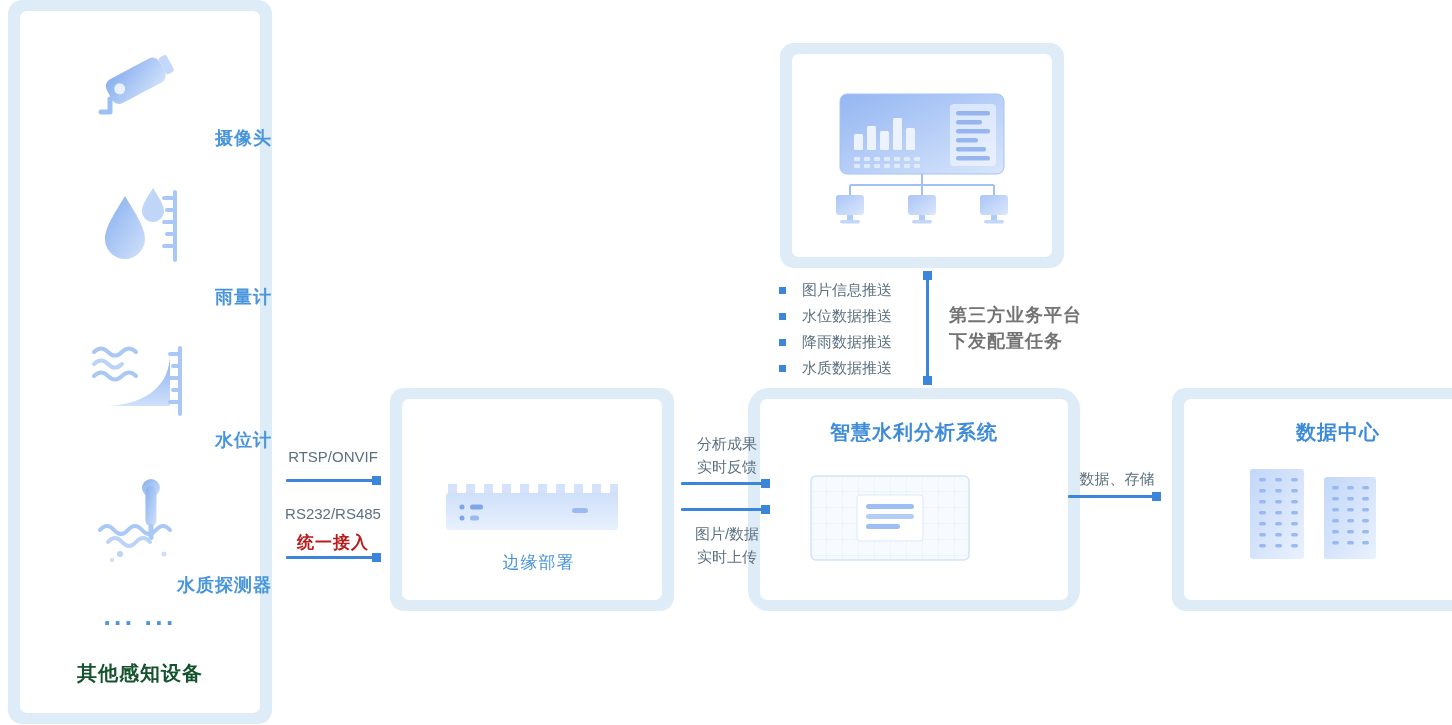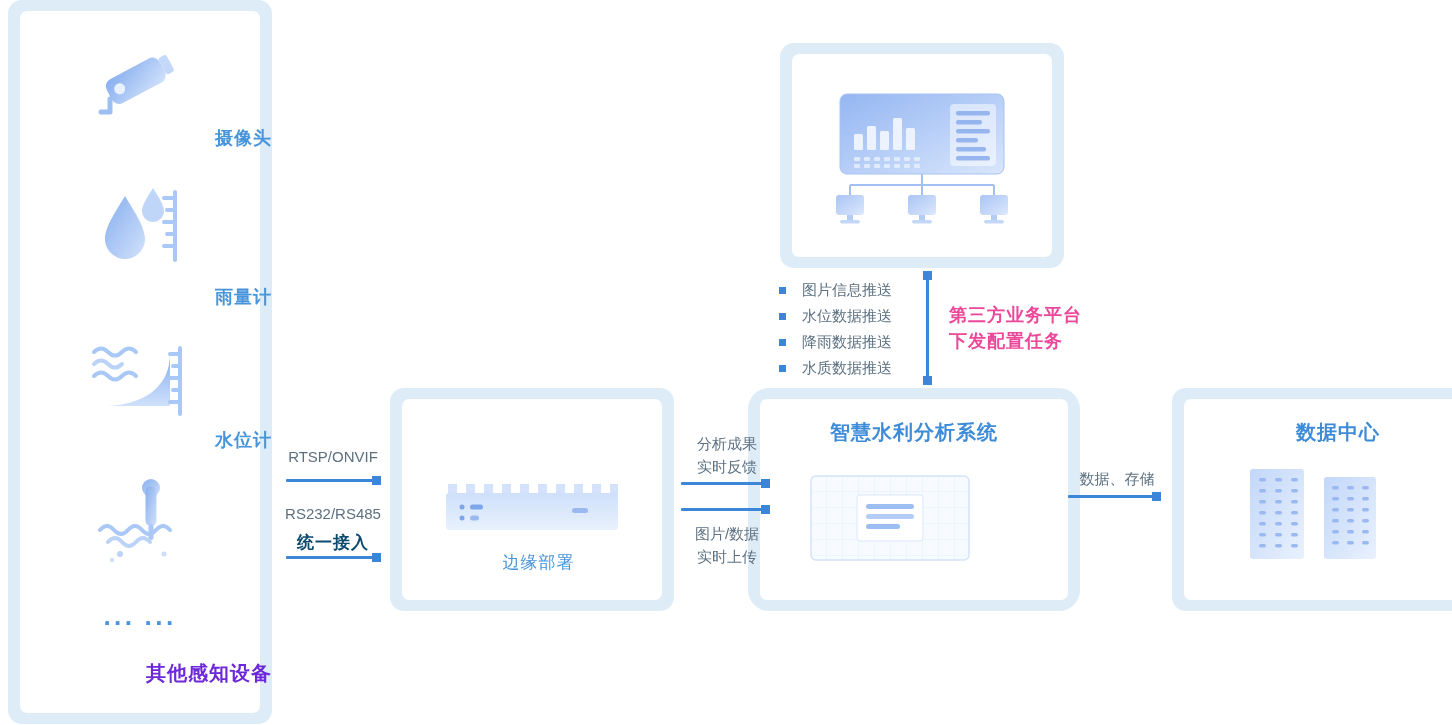--- a/index.html
+++ b/index.html
@@ -13,38 +13,38 @@
   .panel-title { position:absolute; left:0; right:0; top:20px; text-align:center;
     font-size:20px; font-weight:bold; color:#3e8cd8; letter-spacing:1px; }
   .panel-sub { position:absolute; left:0; right:0; text-align:center;
     font-size:17px; color:#4895db; letter-spacing:1px; font-weight:500;margin-left:13px; }
 
   .sb-icon { position:absolute; left:50%; transform:translateX(-50%); }
   .sb-label { position:absolute; left:0; right:0; text-align:right;
     font-size:18px; color:#4895db; font-weight:600; letter-spacing:1px; }
   .sb-dots { position:absolute; left:0; right:0; text-align:center;
     font-size:26px; font-weight:bold; color:#4895db; letter-spacing:2px; }
-  .sb-footer { position:absolute; left:0; right:0; text-align:right;
-    font-size:20px; font-weight:bold; color:#6d28d9; letter-spacing:1px; }
+  .sb-footer { position:absolute; left:0; right:0; text-align:center;
+    font-size:20px; font-weight:bold; color:#14532d; letter-spacing:1px; }
 
   .link-text { position:absolute; text-align:center; font-size:15px; color:#5c7080; line-height:23px; }
-  .link-strong { position:absolute; text-align:center; font-size:17px; font-weight:bold; color:#0c4a6e; letter-spacing:1px; }
+  .link-strong { position:absolute; text-align:center; font-size:17px; font-weight:bold; color:#b91c1c; letter-spacing:1px; }
 
   .hline { position:absolute; height:3px; background:#3b86d8; border-radius:1px; }
   .hline.cap-r::after { content:""; position:absolute; right:-5px; top:-3px; width:9px; height:9px; background:#3b86d8; }
   .vline { position:absolute; width:3px; background:#3b86d8; border-radius:1px; }
   .vline.cap-t::before { content:""; position:absolute; top:-5px; left:-3px; width:9px; height:9px; background:#3b86d8; }
   .vline.cap-b::after { content:""; position:absolute; bottom:-5px; left:-3px; width:9px; height:9px; background:#3b86d8; }
 
   #push-list { position:absolute; left:779px; top:277px; }
   .push-row { display:flex; align-items:center; height:26px;gap:8px; }
   .push-bullet { width:7px; height:7px; background:#3b86d8; margin-right:8px; flex:0 0 auto; }
   .push-text { font-size:15px; color:#5c7080; white-space:nowrap; }
   #platform-text { position:absolute; left:949px; top:302px; }
-  #platform-text div { font-size:18px; font-weight:bold; color:#ec4899; line-height:26px; letter-spacing:1px; white-space:nowrap; }
+  #platform-text div { font-size:18px; font-weight:bold; color:#737373; line-height:26px; letter-spacing:1px; white-space:nowrap; }
 </style>
 </head>
 <body>
 
 <div id="stage">
 
   <div class="panel" style="left:8px; top:0; width:264px; height:724px;">
     <div class="panel-inner"></div>
 
     <div class="sb-icon" style="top:38px;">
@@ -110,20 +110,21 @@
         <circle cx="57" cy="14" r="9" fill="url(#gwq)"></circle>
         <rect x="51.5" y="12" width="11" height="40" rx="5.5" fill="url(#gwq)"></rect>
         <rect x="54.5" y="50" width="5" height="16" rx="2.5" fill="#a9c8f6"></rect>
         <path d="M6 56 Q13 48 20 56 T34 56 T48 56 T62 56 T76 56" stroke="#a9c8f6" stroke-width="4" fill="none" stroke-linecap="round"></path>
         <path d="M14 68 Q21 60 28 68 T42 68 T56 68" stroke="#bcd3f8" stroke-width="4" fill="none" stroke-linecap="round"></path>
         <circle cx="26" cy="80" r="3" fill="#bcd3f8"></circle>
         <circle cx="18" cy="86" r="2.2" fill="#cdddfa"></circle>
         <circle cx="70" cy="80" r="2.5" fill="#cdddfa"></circle>
       </svg>
     </div>
+    <div class="sb-label" style="top:573px;">水质探测器</div>
 
     <div class="sb-dots" style="top:608px;">··· ···</div>
     <div class="sb-footer" style="top:660px;">其他感知设备</div>
   </div>
 
   <div class="panel" style="left:390px; top:388px; width:284px; height:223px;">
     <div class="panel-inner">
       <div style="position:absolute; left:42px; top:78px;">
         <svg width="176" height="58" viewBox="0 0 176 58">
           <defs>

